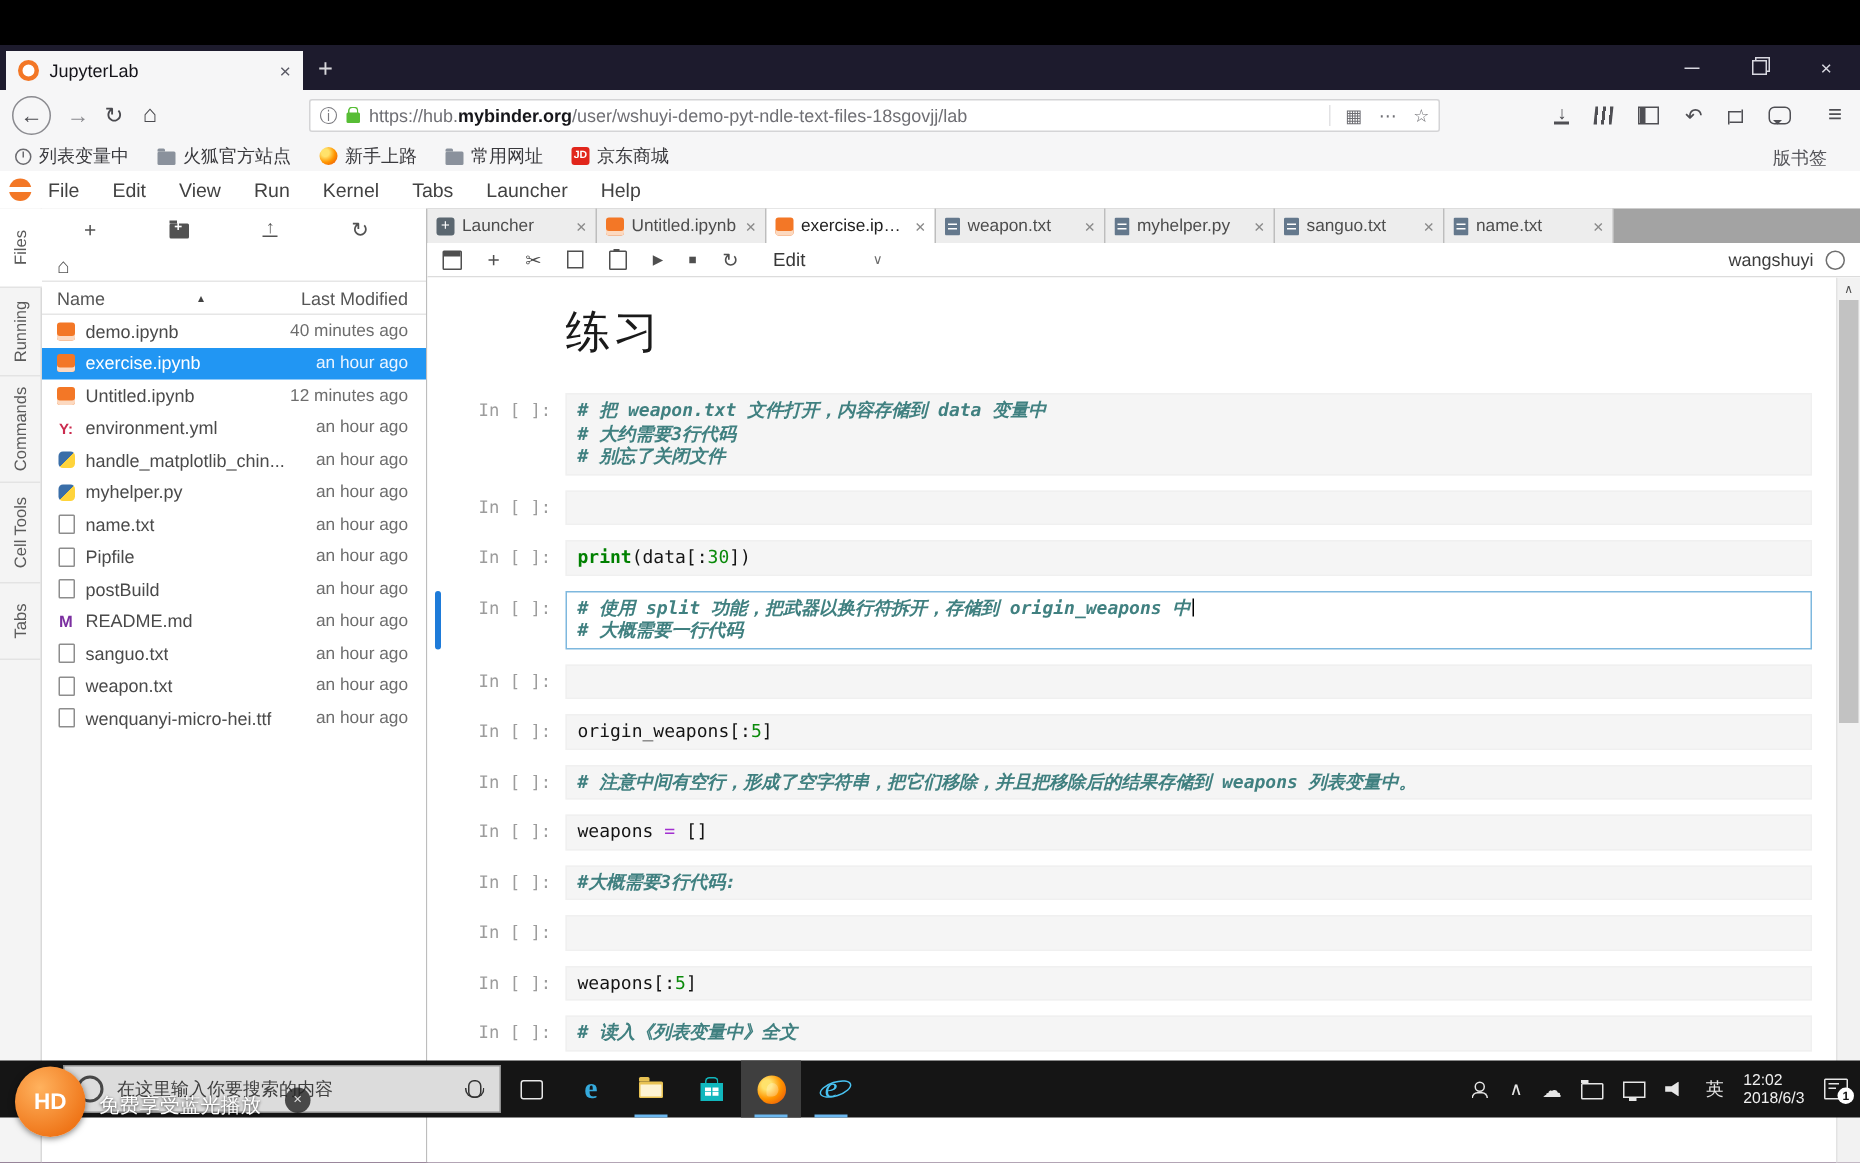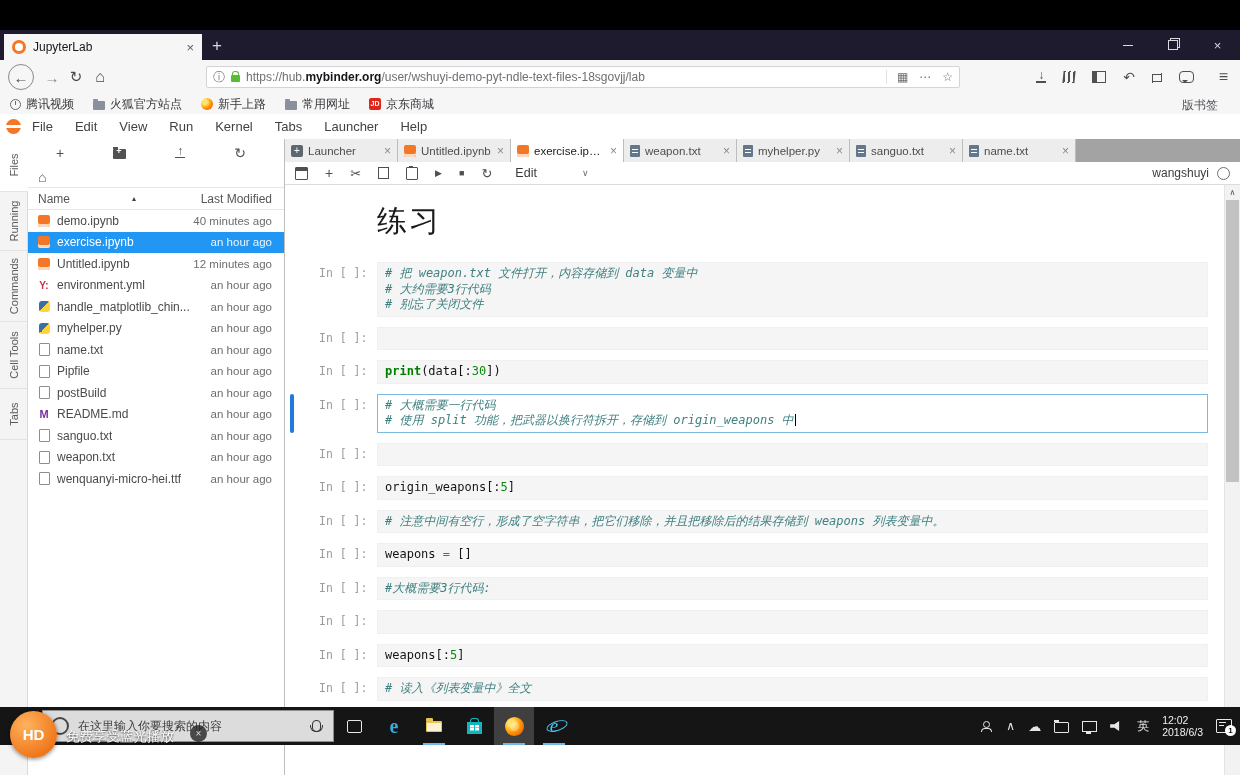--- a/index.html
+++ b/index.html
@@ -116,21 +116,21 @@
   #nb-user{margin-left:auto;display:flex;align-items:center;gap:8px;padding-right:10px;}
   #nb-user .uname{font-size:12px;color:#3c3c3c;text-align:center;}
   .kernel-circle{width:11px;height:11px;border:1px solid #6f6f6f;border-radius:50%;}
   
   #nbcontent{flex:1;position:relative;overflow:hidden;background:#fff;padding:0 32px 0 34px;box-sizing:border-box;}
   #nb-heading{margin:16px 0 20px 58px;font-size:30px;font-weight:400;color:#1a1a1a;letter-spacing:2px;}
   .cell{display:flex;margin-bottom:10px;position:relative;}
   .prompt{width:50px;flex:none;font-family:"DejaVu Sans Mono",monospace;font-size:11.5px;color:#9c9c9c;padding-top:4px;}
   .editor{flex:1;margin-left:8px;background:#f5f5f5;border:1px solid #f0f0f0;padding:3px 7px;min-height:15.5px;}
   .cline{font-family:"DejaVu Sans Mono",monospace;font-size:12px;line-height:15.5px;color:#141414;white-space:pre-wrap;min-height:15.5px;}
-  .tk-c{color:#408080;font-style:italic;}
+  .tk-c{color:#408080;font-style:italic;font-weight:bold;}
   .tk-k{color:#008000;font-weight:700;}
   .tk-n{color:#0a8a0a;}
   .tk-o{color:#a22fd0;}
   .tk-cur{display:inline-block;width:0;border-left:1.3px solid #000;height:12px;margin-left:1px;vertical-align:-2px;}
   .cell.active .editor{background:#fff;border:1px solid #7eb8de;}
   .cell.active::before{content:"";position:absolute;left:-29px;top:0;bottom:0;width:4px;border-radius:2px;background:#1e7bd9;}
   
   #scroll{position:absolute;right:0;top:0;bottom:0;width:15px;background:#f2f2f2;border-left:1px solid #e3e3e3;}
   .sb-btn{position:absolute;left:0;right:0;height:14px;display:flex;align-items:center;justify-content:center;font-size:8px;color:#505050;}
   .sb-up{top:0;} .sb-down{bottom:0;}
@@ -234,21 +234,21 @@
         <span class="nr">↶</span>
         <span class="crop-icon"></span>
         <span class="bubble-icon"></span>
       </div>
       <span id="btn-menu">≡</span>
     </div>
 
     <div id="bookmarks">
       <span class="bm">
           <span class="bm-ic ic-history"></span>
-          <span class="bm-label">腾讯视频</span>
+          <span class="bm-label">列表变量中</span>
         </span>
         <span class="bm">
           <span class="bm-ic ic-folder"></span>
           <span class="bm-label">火狐官方站点</span>
         </span>
         <span class="bm">
           <span class="bm-ic ic-firefox"></span>
           <span class="bm-label">新手上路</span>
         </span>
         <span class="bm">
@@ -479,22 +479,22 @@
   </div>
                 <div class="cell">
     <span class="prompt">In [ ]:</span>
     <div class="editor">
                     <div class="cline"><span class="tk-k">print</span><span class="tk-p">(data[:</span><span class="tk-n">30</span><span class="tk-p">])</span></div>
                   </div>
   </div>
                 <div class="cell active">
     <span class="prompt">In [ ]:</span>
     <div class="editor">
+                    <div class="cline"><span class="tk-c"># 使用 split 功能，把武器以换行符拆开，存储到 origin_weapons 中</span><span class="tk-cur"></span></div>
                     <div class="cline"><span class="tk-c"># 大概需要一行代码</span></div>
-                    <div class="cline"><span class="tk-c"># 使用 split 功能，把武器以换行符拆开，存储到 origin_weapons 中</span><span class="tk-cur"></span></div>
                   </div>
   </div>
                 <div class="cell">
     <span class="prompt">In [ ]:</span>
     <div class="editor">
                     <div class="cline">&nbsp;</div>
                   </div>
   </div>
                 <div class="cell">
     <span class="prompt">In [ ]:</span>

